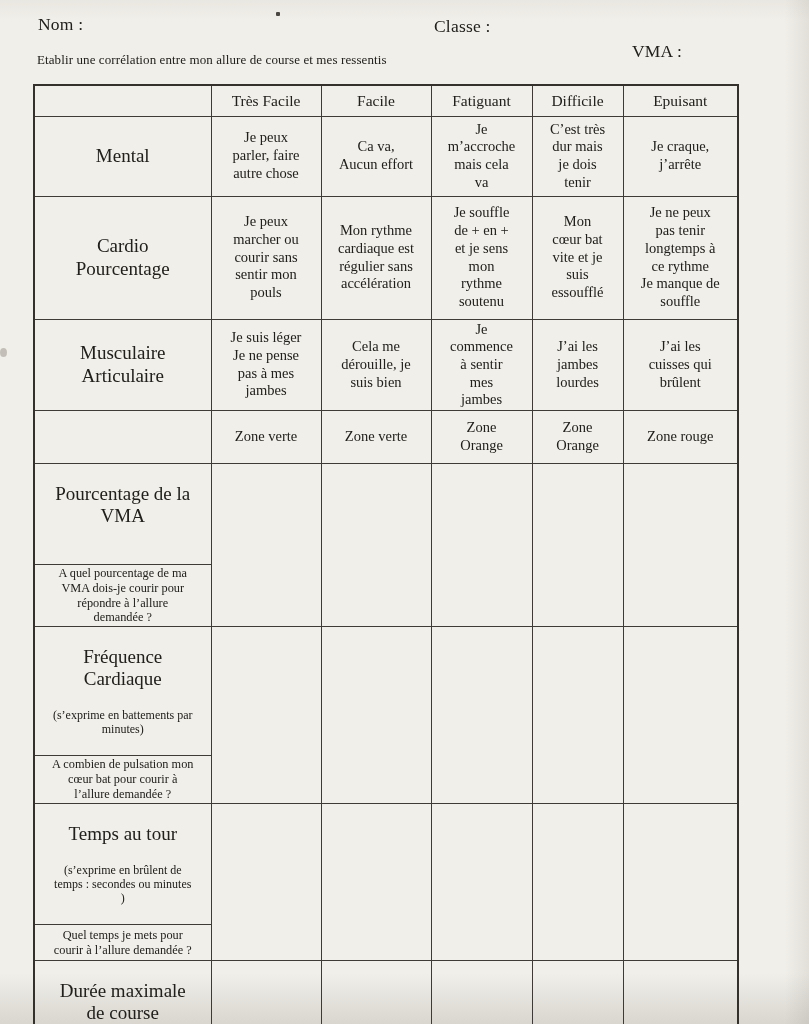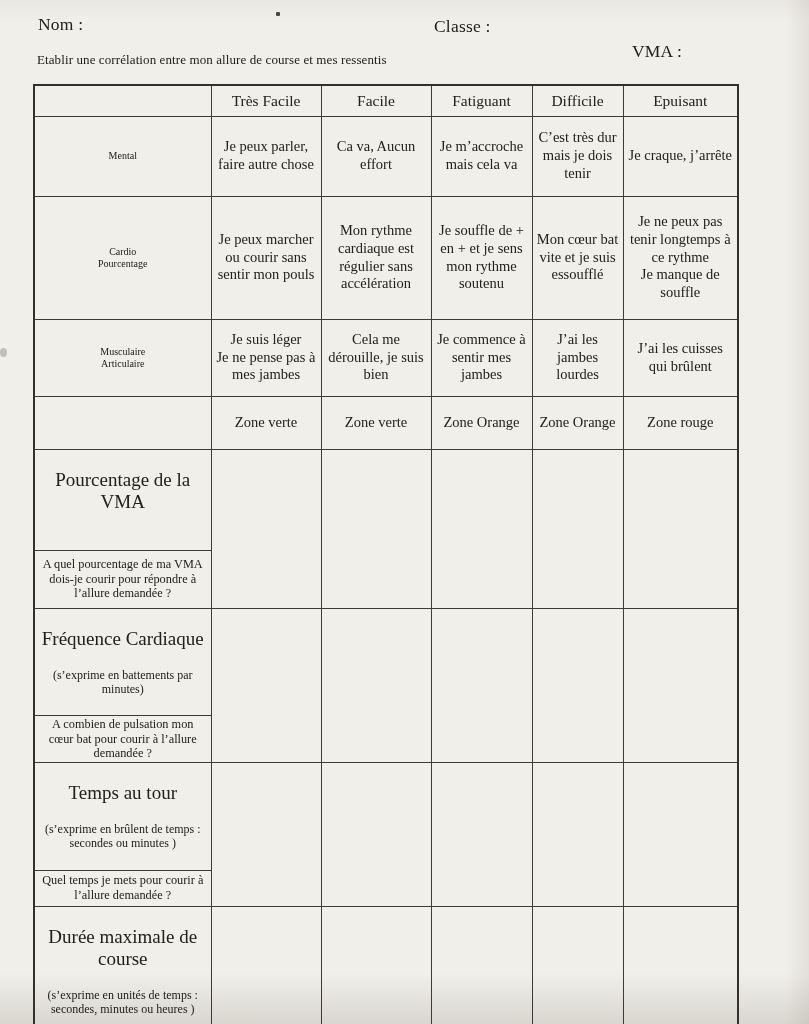--- a/index.html
+++ b/index.html
@@ -38,28 +38,28 @@
   table.ws {
     position: absolute; left: 33px; top: 84px;
     width: 704px;
     border-collapse: collapse;
     table-layout: fixed;
   }
   table.ws td {
     border: 1.7px solid #3e3a35;
     text-align: center;
     vertical-align: middle;
-    padding: 1px 4px;
+    padding: 1px 16px;
     white-space: pre-line;
     box-sizing: border-box;
   }
   table.ws { border: 2.4px solid #34312c; }
 
   .col-head  { font-size: 15.5px; height: 31px; }
-  .row-label { font-size: 10px; line-height: 1.2; }
+  .row-label { font-size: 19px; line-height: 1.2; }
   .cell      { font-size: 14.5px; line-height: 1.22; }
   .zone-cell { font-size: 14.5px; line-height: 1.22; }
 
   .sec-title-cell { padding: 2px 3px 3px; }
   .sec-title { font-size: 19px;   line-height: 1.16; }
   .sec-sub   { font-size: 12px;   line-height: 1.18; }
   .sec-q     { font-size: 12.3px; line-height: 1.2; margin-top: 32px; }
 
   tr.r-header     { height: 31px; }
   tr.r-mental     { height: 80px; }

